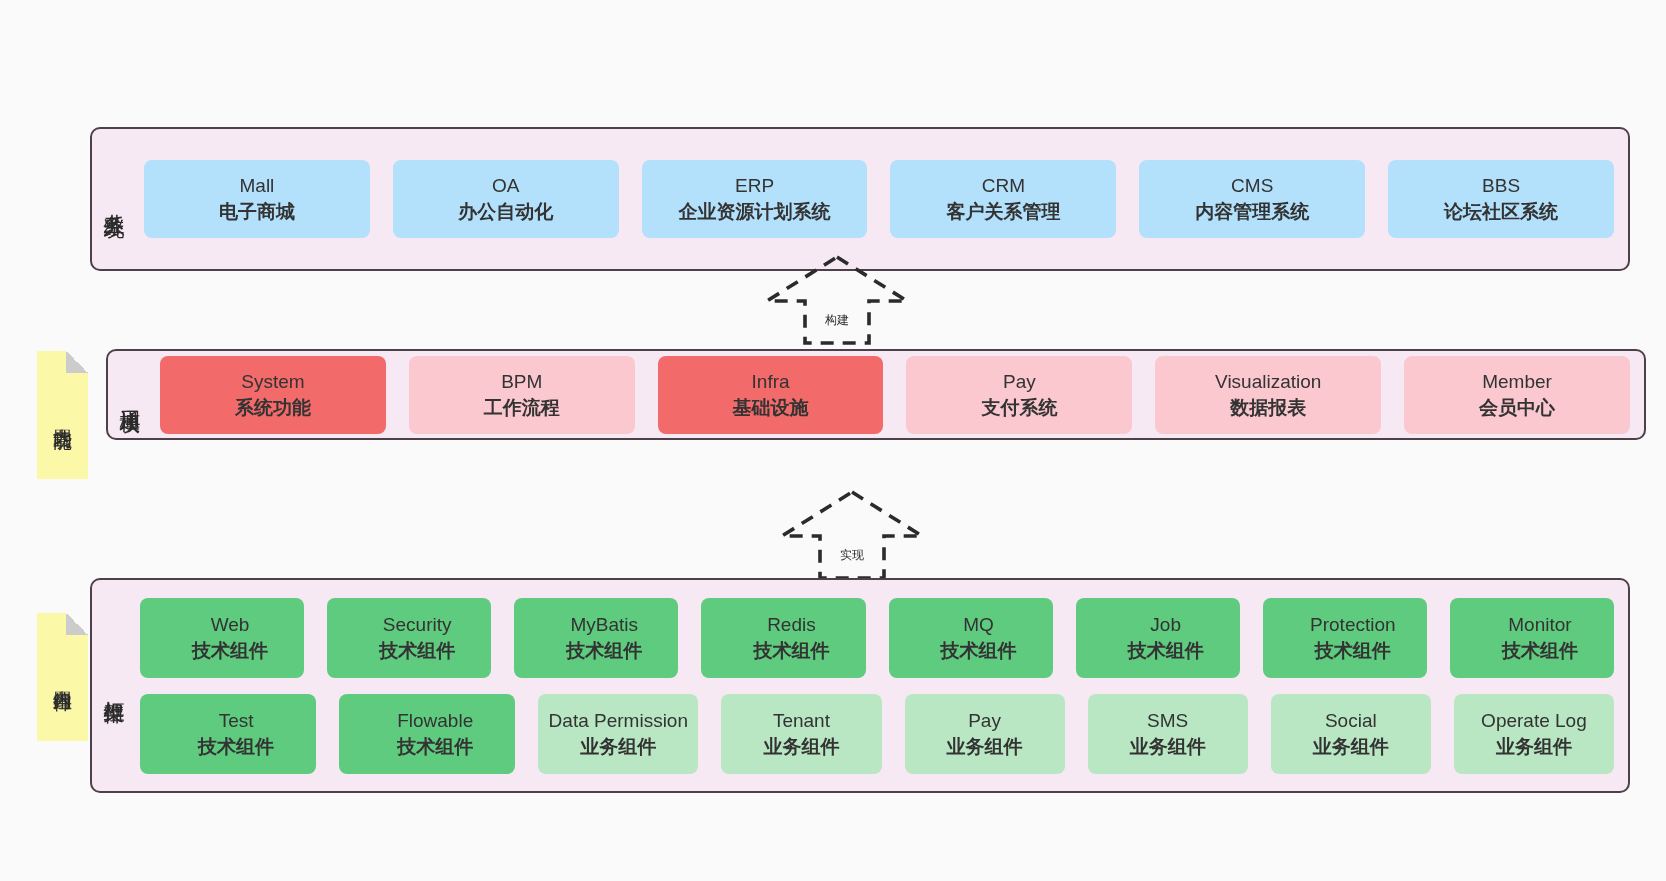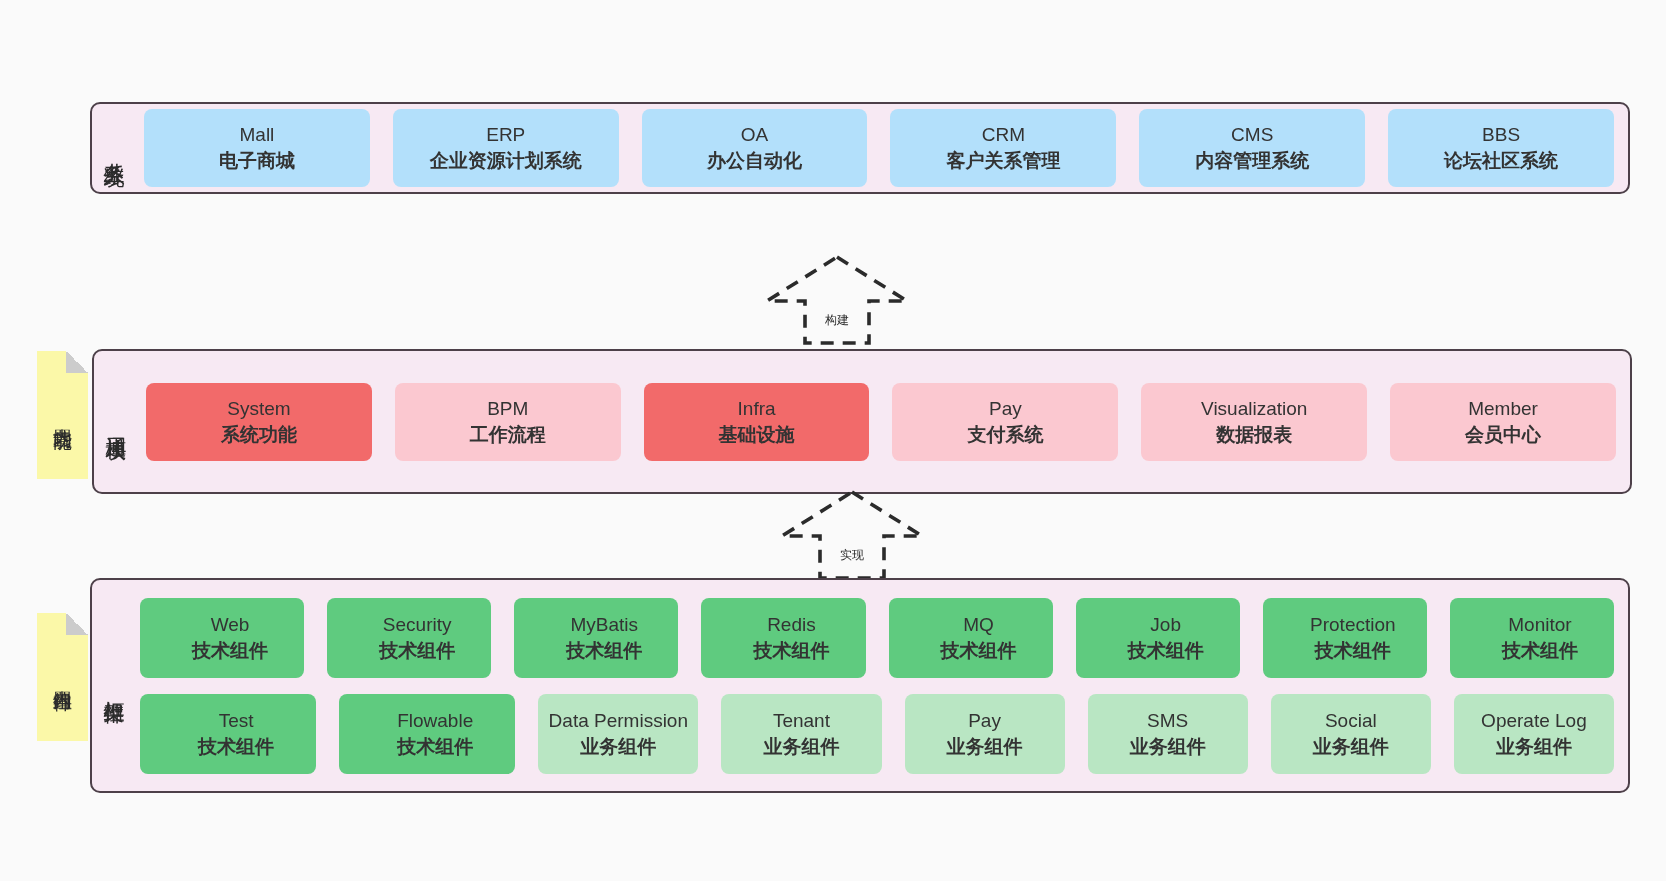--- a/index.html
+++ b/index.html
@@ -86,22 +86,22 @@
   .node .t1 { display: block; }
   .node .t2 { display: block; font-weight: bold; }
 
   .blue       { background: #b3e0fb; }
   .red        { background: #f26a6a; }
   .pink       { background: #fbc8d0; }
   .green      { background: #5fcb7f; padding-left: 20px; }
   .lightgreen { background: #b9e6c3; }
 
   
-  #layer-business { left: 90px;  top: 102px; width: 1540px; height: 92px; }
-  #layer-common   { left: 92px;  top: 349px; width: 1540px; height: 145px; }
+  #layer-business { left: 90px;  top: 127px; width: 1540px; height: 144px; }
+  #layer-common   { left: 106px;  top: 349px; width: 1540px; height: 91px; }
   #layer-frame    { left: 90px;  top: 578px; width: 1540px; height: 215px; }
 
   #layer-business .layer-body,
   #layer-common   .layer-body { padding-left: 8px; }
   #layer-business .row,
   #layer-common   .row { height: 78px; }
   #layer-frame .row { height: 80px; }
 
   
   .sticky {
@@ -162,26 +162,26 @@
 
   <div class="layer" id="layer-business">
     <div class="layer-title">业务系统</div>
     <div class="layer-body">
       <div class="row">
         <div class="node blue">
           <span class="t1">Mall</span>
           <span class="t2">电子商城</span>
         </div>
         <div class="node blue">
+          <span class="t1">OA</span>
+          <span class="t2">办公自动化</span>
+        </div>
+        <div class="node blue">
           <span class="t1">ERP</span>
           <span class="t2">企业资源计划系统</span>
-        </div>
-        <div class="node blue">
-          <span class="t1">OA</span>
-          <span class="t2">办公自动化</span>
         </div>
         <div class="node blue">
           <span class="t1">CRM</span>
           <span class="t2">客户关系管理</span>
         </div>
         <div class="node blue">
           <span class="t1">CMS</span>
           <span class="t2">内容管理系统</span>
         </div>
         <div class="node blue">

